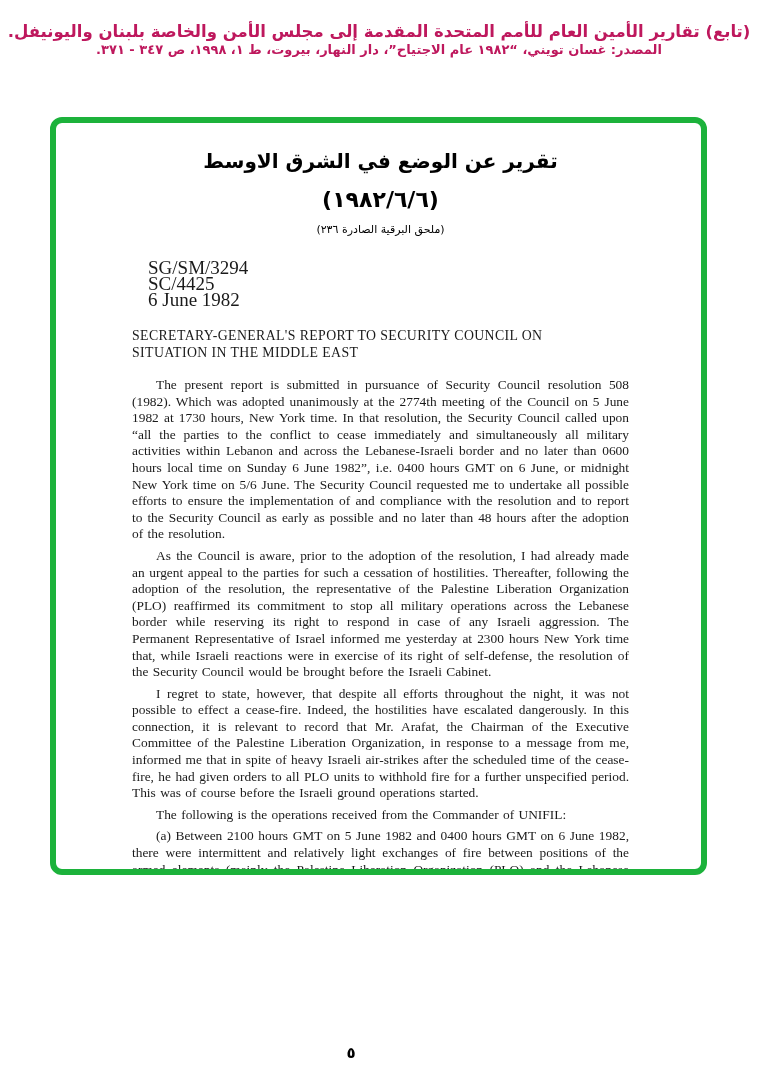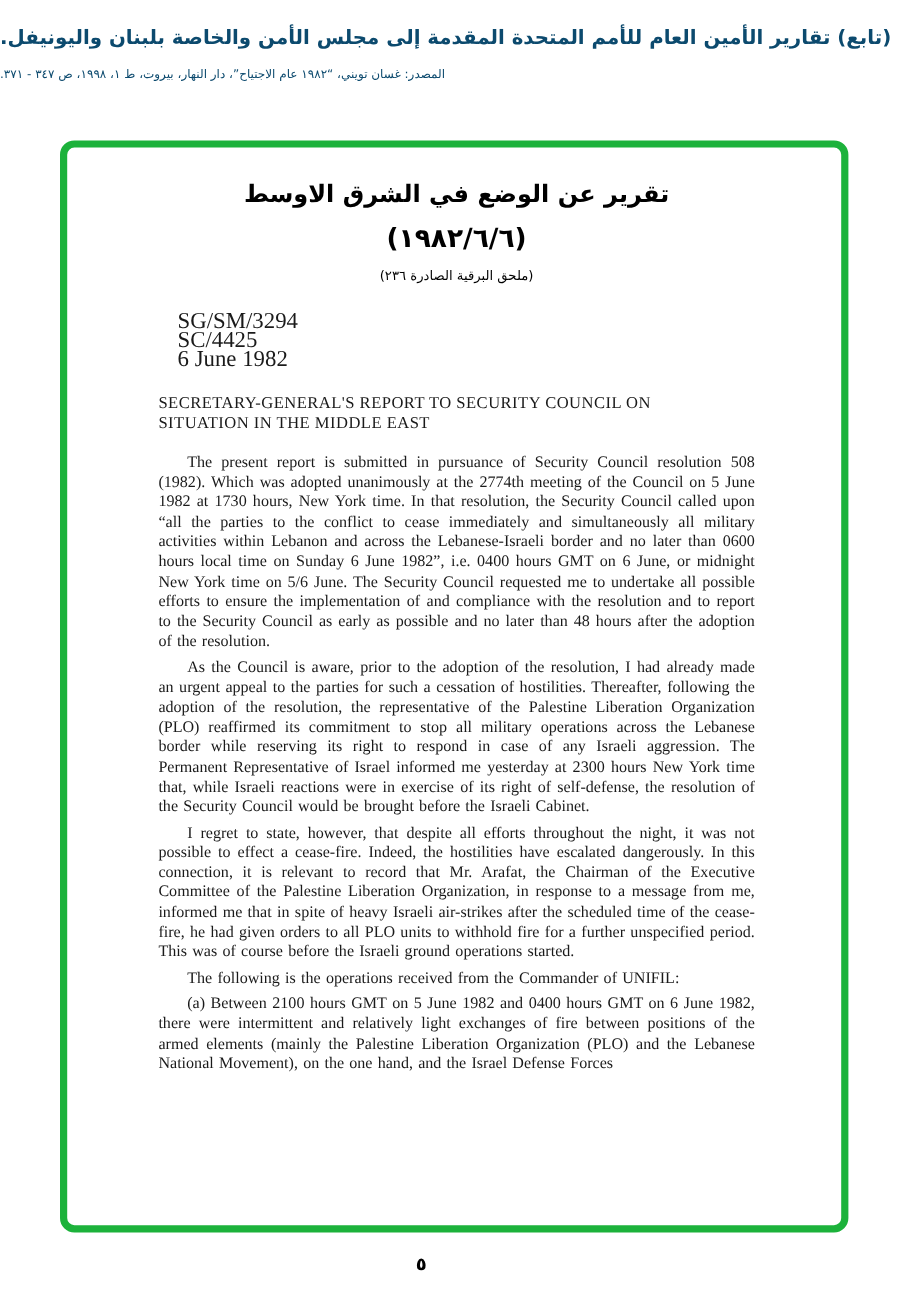--- a/index.html
+++ b/index.html
@@ -15,43 +15,43 @@
     overflow: hidden;
     color: #111111;
   }
 
   
   .top-header {
     position: absolute;
     top: 22px;
     left: 0;
     right: 0;
-    text-align: left;
+    text-align: center;
     direction: rtl;
     font-family: "DejaVu Sans", sans-serif;
-    color: #0c4a6e;
+    color: #be185d;
   }
   .top-header .line1 {
     font-size: 16.5px;
     font-weight: bold;
     letter-spacing: -0.2px;
   }
   .top-header .line2 {
-    margin-top: 16px;
-    font-size: 10px;
-    font-weight: normal;
+    margin-top: 1px;
+    font-size: 13px;
+    font-weight: bold;
   }
 
   
   .doc-frame {
     position: absolute;
     left: 50px;
     top: 117px;
     width: 657px;
-    height: 910px;
+    height: 758px;
     box-sizing: border-box;
     border: 6px solid #1cb23b;
     border-radius: 12px;
     background: #ffffff;
     overflow: hidden;
   }
   .doc-inner {
     box-sizing: border-box;
     width: 100%;
     height: 100%;

